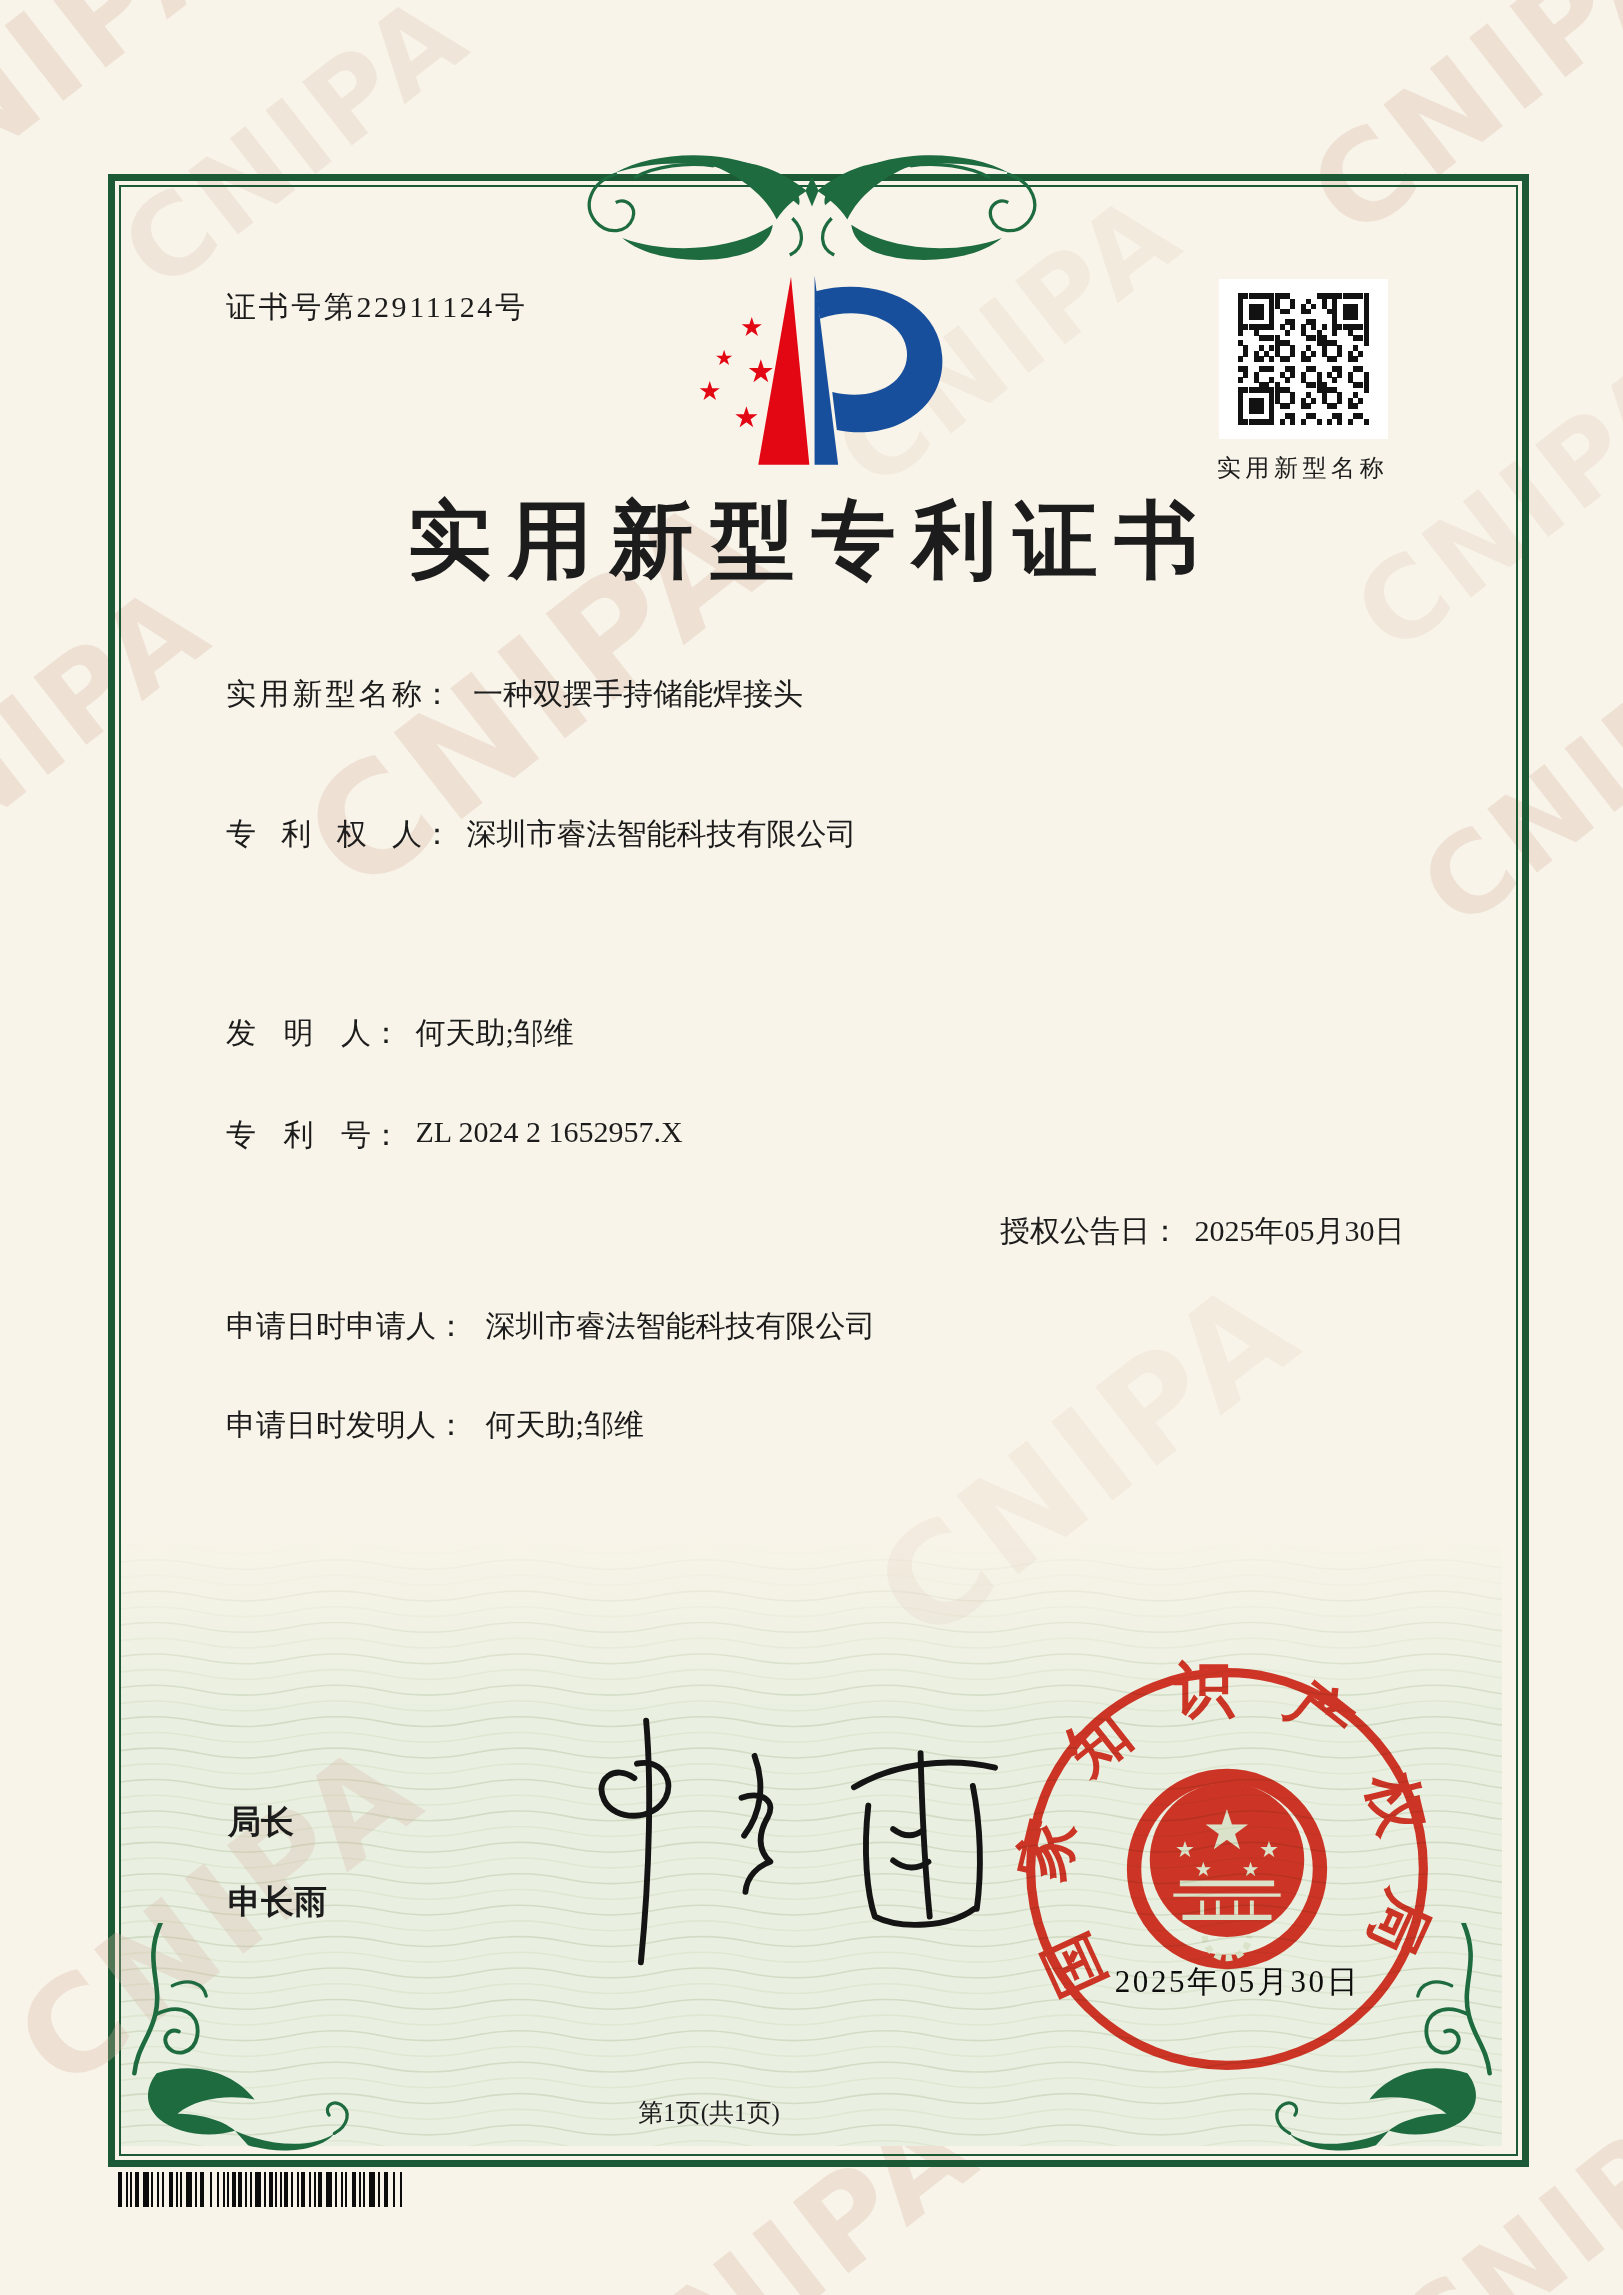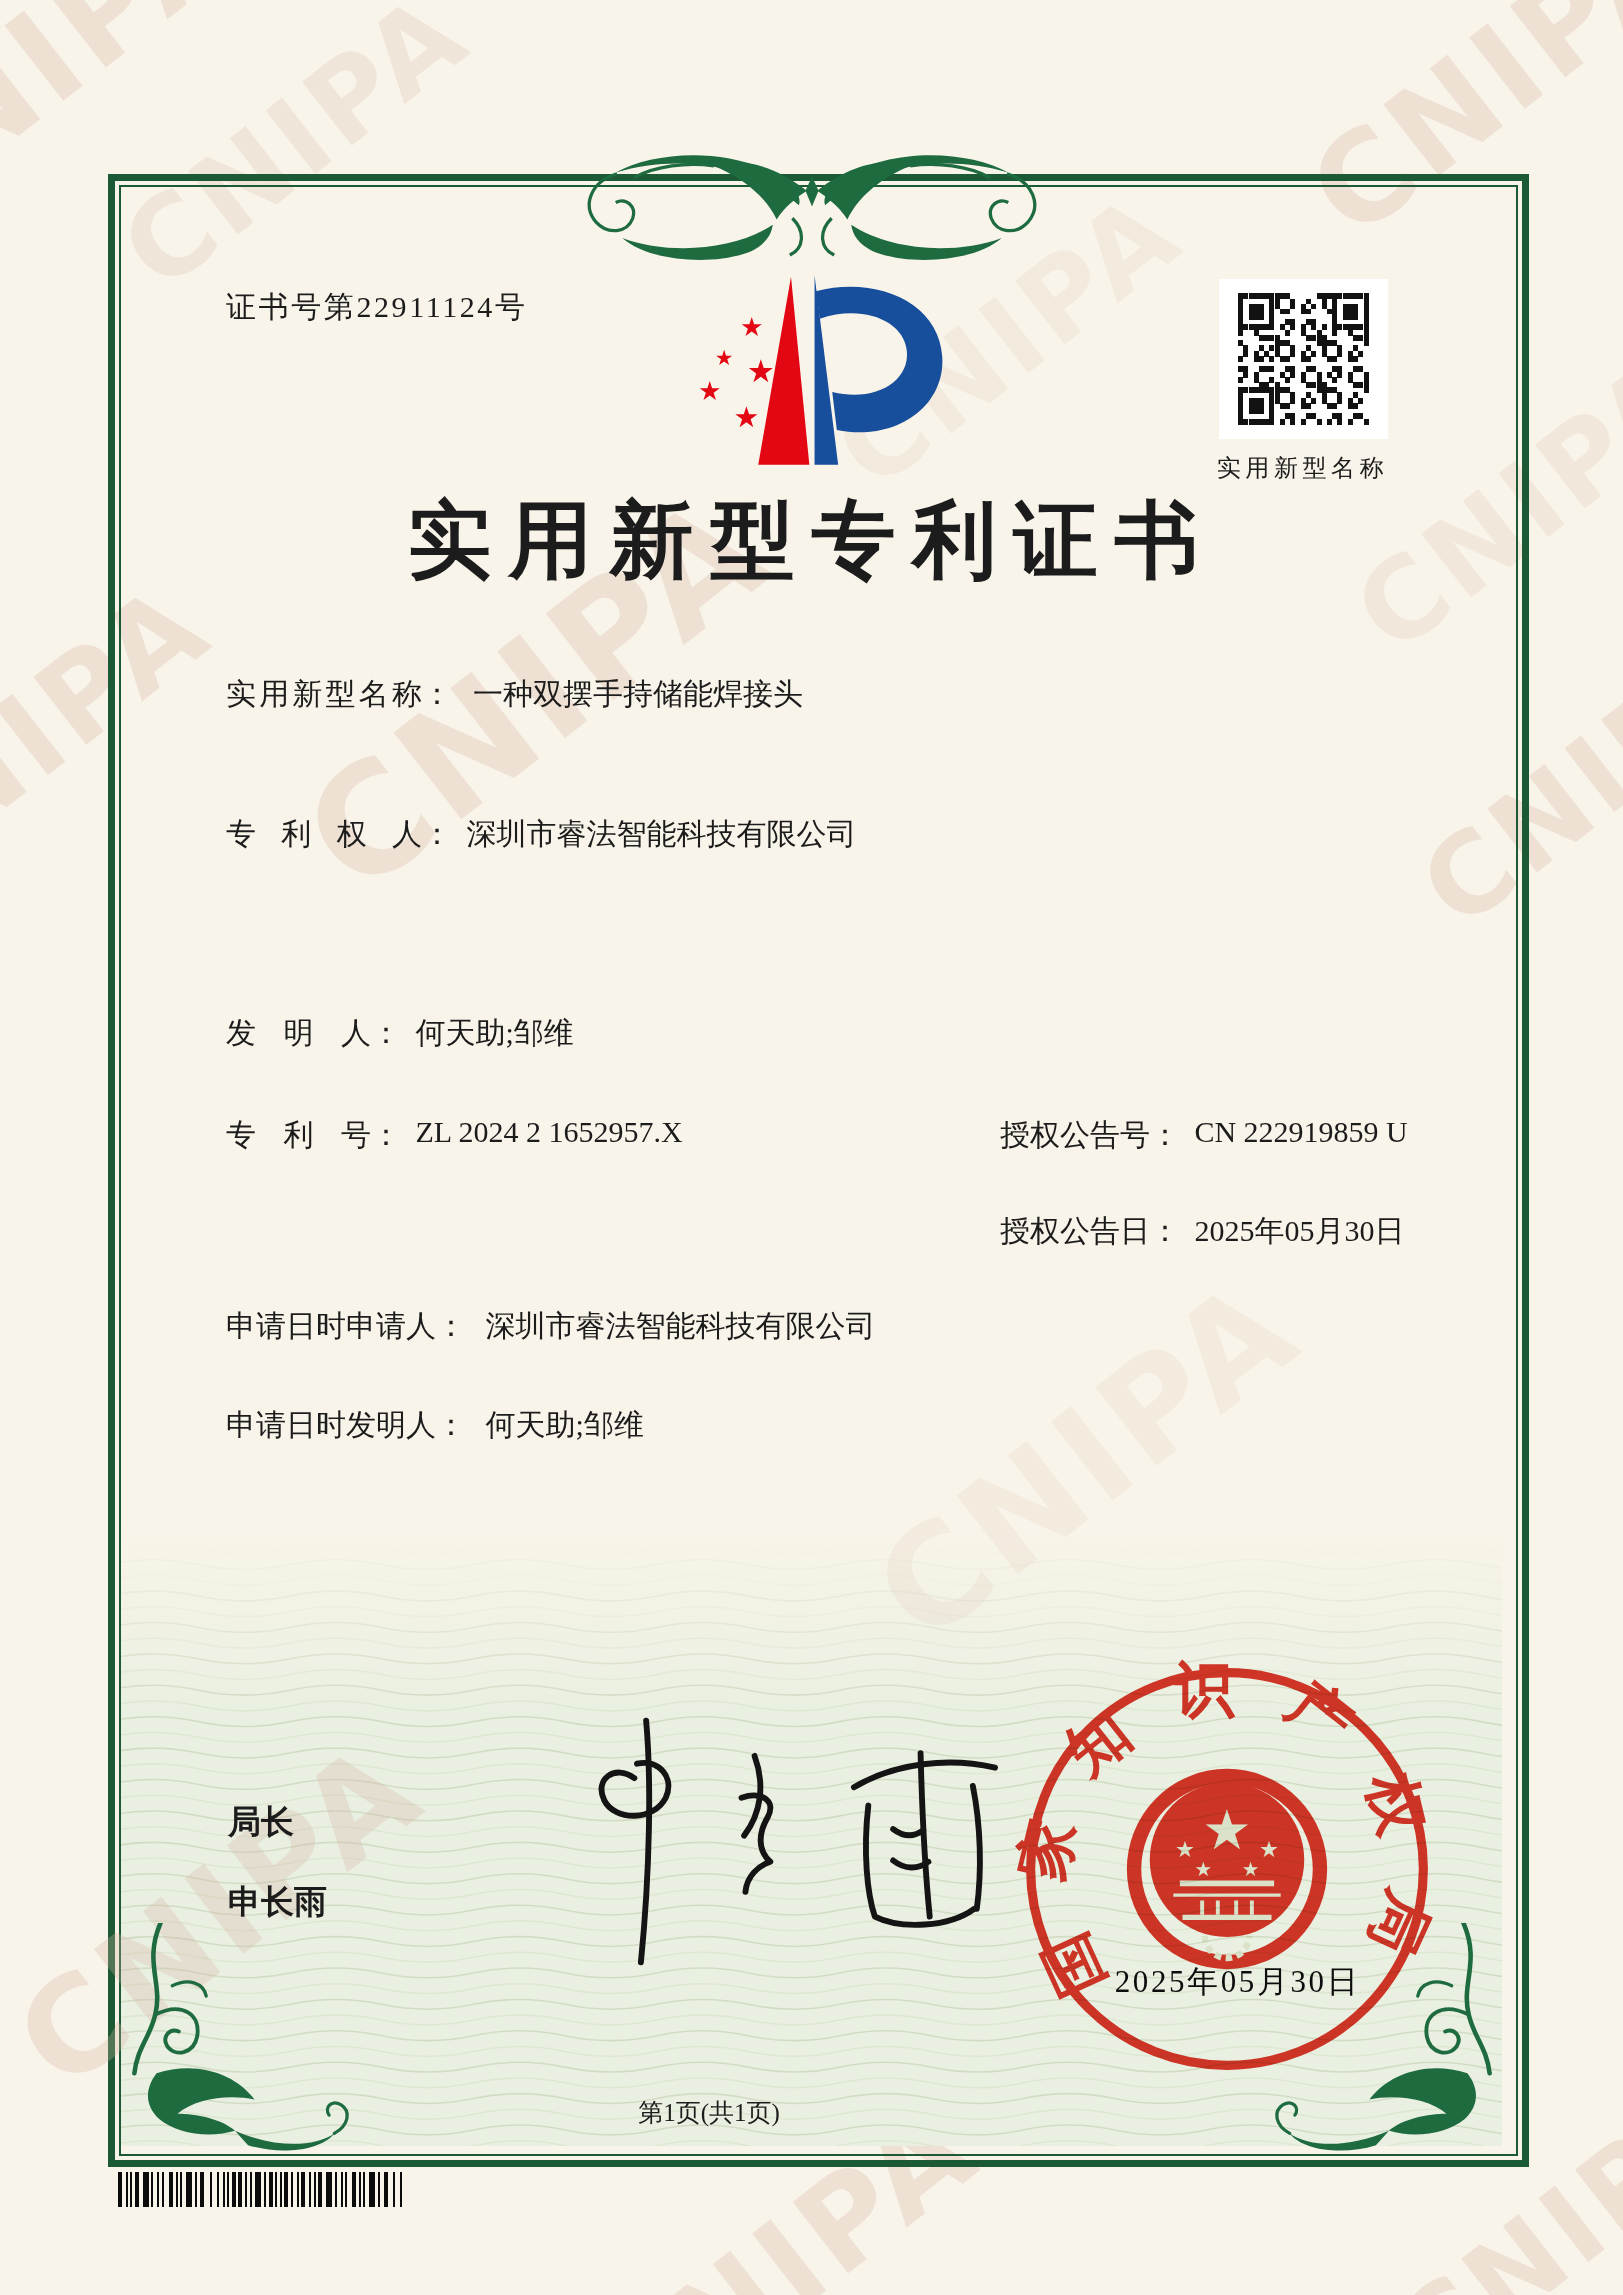--- a/index.html
+++ b/index.html
@@ -457,23 +457,20 @@
   </div>
   <div class="row" style="left:226px;top:674px;">
     <span class="jlbl lbl300">实用新型名称</span><span class="cl">：</span><span class="val" style="margin-left:21px;">一种双摆手持储能焊接头</span>
   </div>
   <div class="row" style="left:226px;top:1013px;">
     <span class="jlbl lbl222">发明人</span><span class="cl">：</span><span class="val">何天助;邹维</span>
   </div>
   <div class="row" style="left:226px;top:1115px;">
     <span class="jlbl lbl222">专利号</span><span class="cl">：</span><span class="val">ZL 2024 2 1652957.X</span>
   </div>
-  <div class="row" style="left:1000px;top:1115px;">
-    <span class="nlbl">授权公告号</span><span class="cl">：</span><span class="val">CN 222919859 U</span>
-  </div>
   <div class="row" style="left:1000px;top:1211px;">
     <span class="nlbl">授权公告日</span><span class="cl">：</span><span class="val">2025年05月30日</span>
   </div>
   <div class="row" style="left:226px;top:1306px;">
     <span class="nlbl">申请日时申请人</span><span class="cl">：</span><span class="val" style="margin-left:19.6px;">深圳市睿法智能科技有限公司</span>
   </div>
   <div class="row" style="left:226px;top:1405px;">
     <span class="nlbl">申请日时发明人</span><span class="cl">：</span><span class="val" style="margin-left:19.6px;">何天助;邹维</span>
   </div>
 

